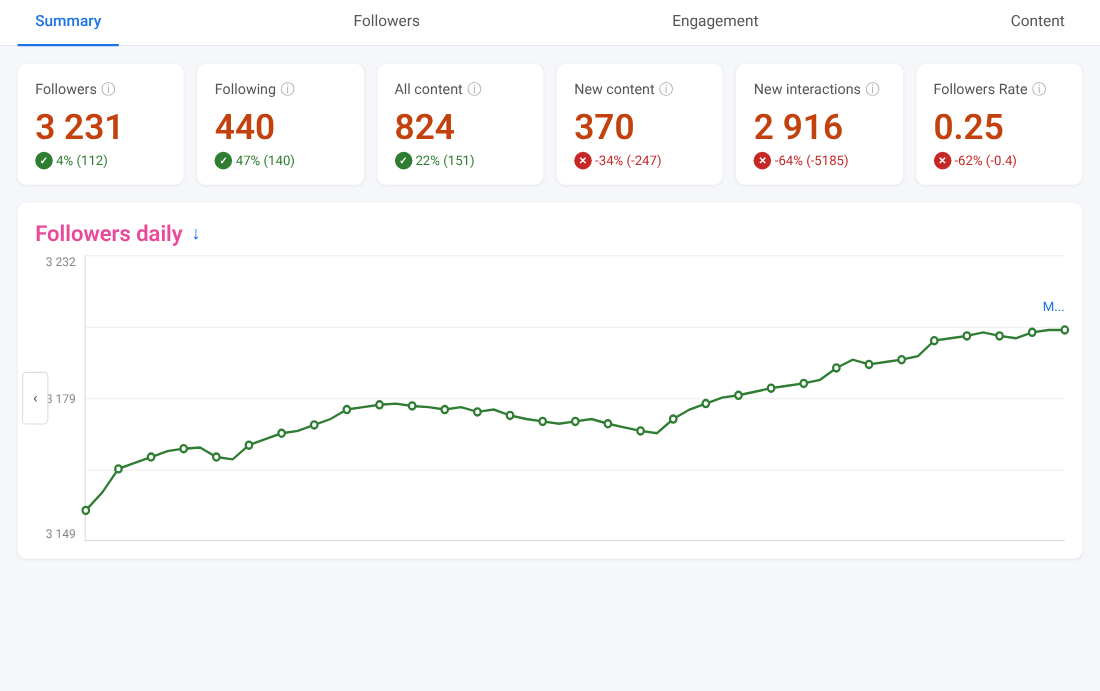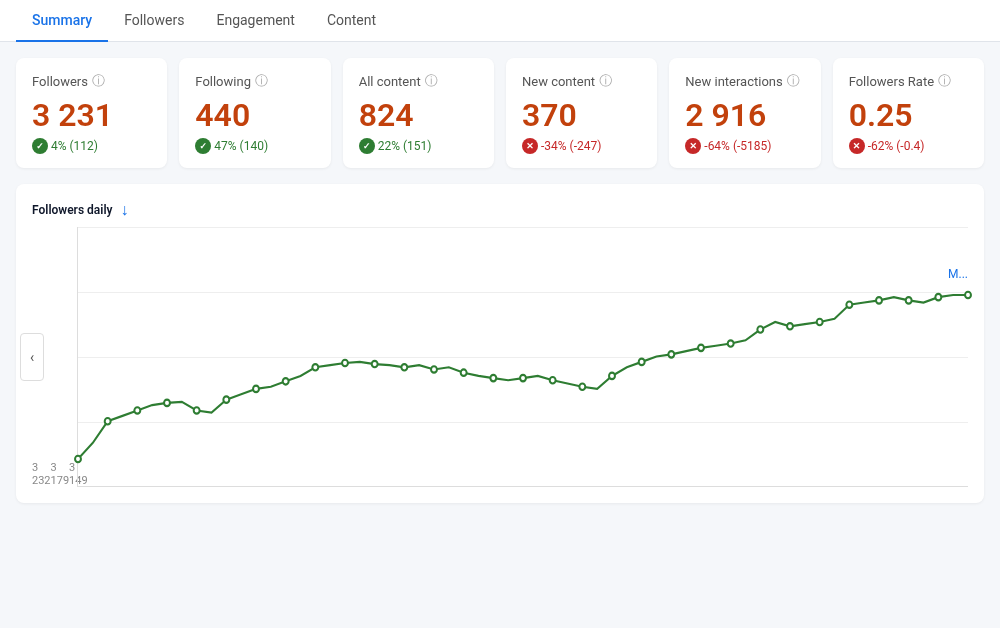--- a/index.html
+++ b/index.html
@@ -13,20 +13,21 @@
       background: #f5f7fa;
       min-height: 628px;
       width: 1000px;
     }
     
     .tabs {
       background: #fff;
       border-bottom: 1px solid #e0e4ea;
       display: flex;
       padding: 0 16px;
+      justify-content: space-between;
     }
     .tab {
       padding: 12px 16px;
       cursor: pointer;
       font-size: 14px;
       color: #555;
       border-bottom: 2px solid transparent;
       margin-bottom: -1px;
     }
     .tab.active {
@@ -112,23 +113,23 @@
       padding: 16px;
       box-shadow: 0 1px 3px rgba(0,0,0,0.06);
     }
     .chart-title-row {
       display: flex;
       align-items: center;
       gap: 8px;
       margin-bottom: 4px;
     }
     .chart-title {
-      font-size: 12px;
+      font-size: 20px;
       font-weight: 600;
-      color: #0f172a;
+      color: #ec4899;
     }
     .download-icon {
       color: #1a73e8;
       font-size: 16px;
       cursor: pointer;
     }
     .chart-description {
       font-size: 13px;
       color: #666;
       margin-bottom: 12px;
@@ -138,21 +139,21 @@
       height: 260px;
       margin-top: 8px;
     }
     .chart-inner {
       display: flex;
       height: 100%;
     }
     .y-axis {
       width: 45px;
       display: flex;
-      flex-direction: row;
+      flex-direction: column;
       justify-content: space-between;
       align-items: flex-end;
       padding-right: 8px;
       font-size: 11px;
       color: #888;
       height: 100%;
     }
     .chart-plot {
       flex: 1;
       position: relative;

